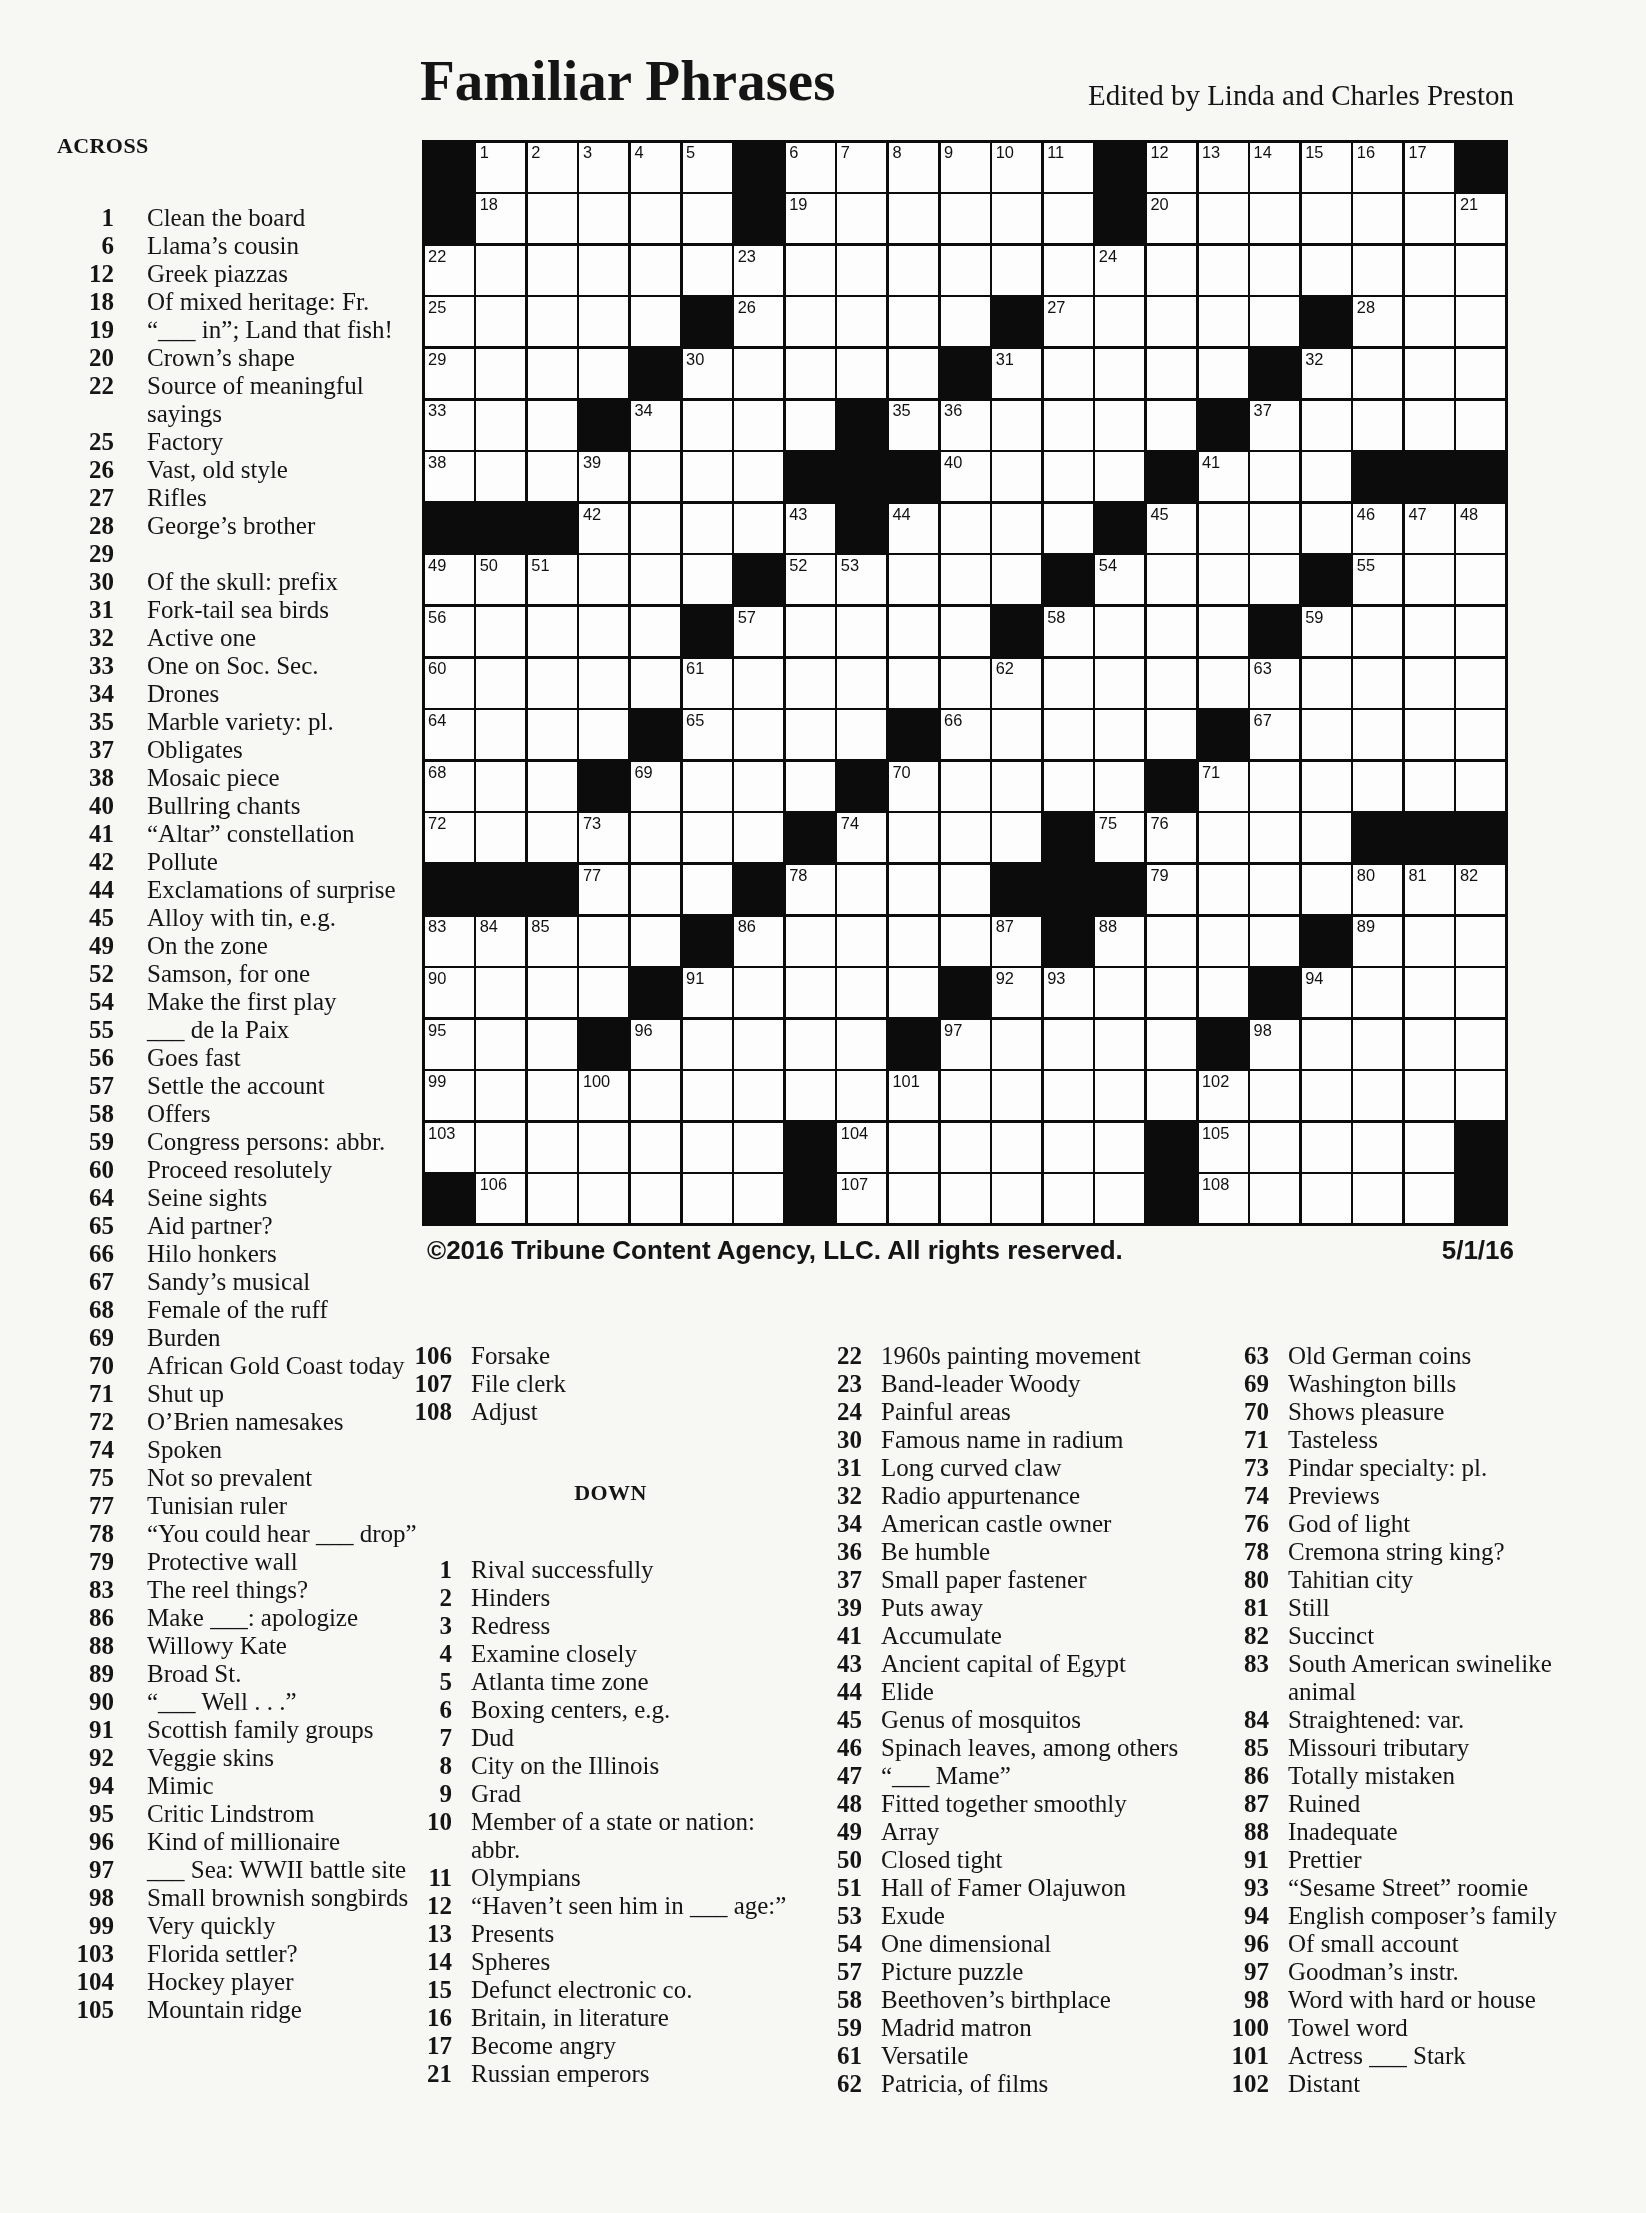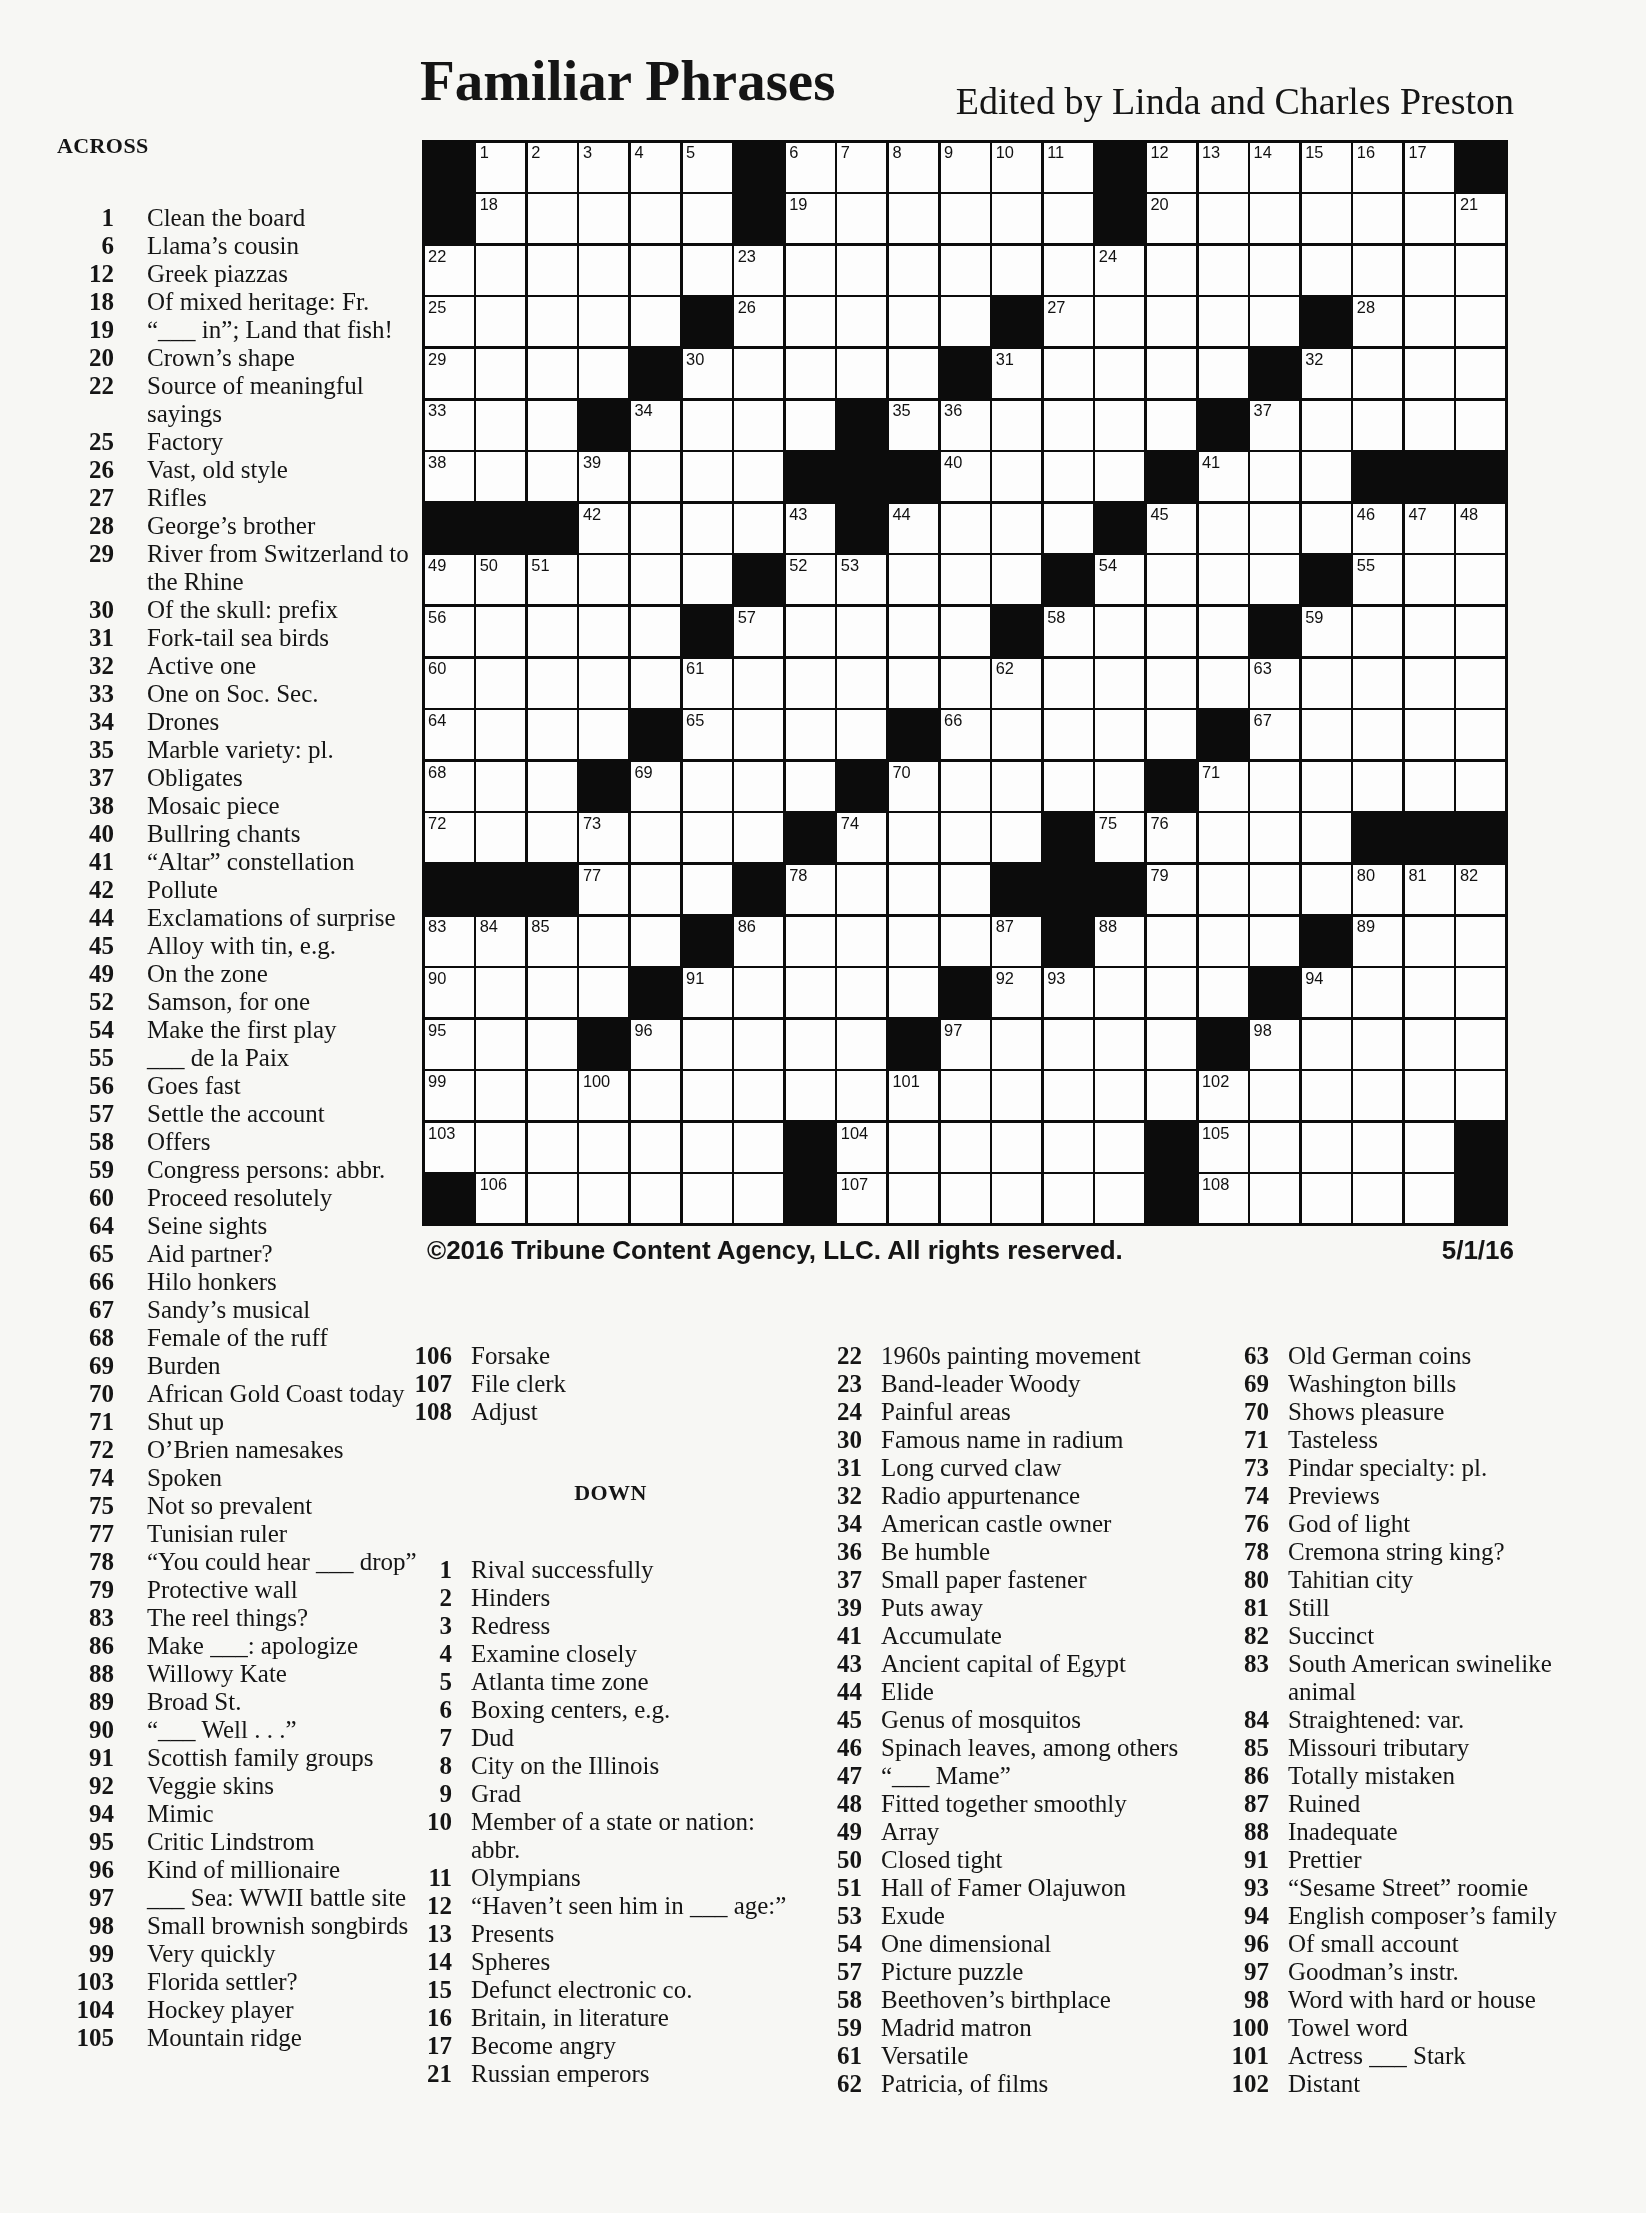--- a/index.html
+++ b/index.html
@@ -1,19 +1,19 @@
 <!DOCTYPE html>
 <html style="font-size:14px"><head>
 <meta charset="utf-8">
 <style>
   html,body{margin:0;padding:0;background:#f7f7f4;}
   .page{position:relative;width:1646px;height:2214px;background:#f7f7f4;color:#151515;
         font-family:"Liberation Serif",serif;overflow:hidden;margin-top:24px;}
   .title{position:absolute;left:420px;top:24px;font-size:57px;font-weight:700;}
-  .byline{position:absolute;right:132px;top:55px;font-size:38px;}
+  .byline{position:absolute;right:132px;top:55px;font-size:29px;}
   .list-header{font-size:22px;font-weight:700;letter-spacing:0.4px;}
   .across-col{position:absolute;left:57px;top:109px;width:372px;}
   .across-col .clue-list{margin-top:45px;}
   .clue{display:flex;font-size:25px;line-height:28px;}
   .cnum{flex:0 0 57px;text-align:right;font-weight:700;white-space:nowrap;}
   .ctext{margin-left:33px;width:287px;}
   .bcol{position:absolute;top:1318px;}
   .bcol1{left:404px;}
   .bcol2{left:814px;}
   .bcol3{left:1221px;}
@@ -81,21 +81,20 @@
         <div class="clue">
           <span class="cnum">27</span>
           <span class="ctext">Rifles</span>
         </div>
         <div class="clue">
           <span class="cnum">28</span>
           <span class="ctext">George’s brother</span>
         </div>
         <div class="clue">
           <span class="cnum">29</span>
-          <span class="ctext">River from Switzerland to the Rhine</span>
         </div>
         <div class="clue">
           <span class="cnum">30</span>
           <span class="ctext">Of the skull: prefix</span>
         </div>
         <div class="clue">
           <span class="cnum">31</span>
           <span class="ctext">Fork-tail sea birds</span>
         </div>
         <div class="clue">

